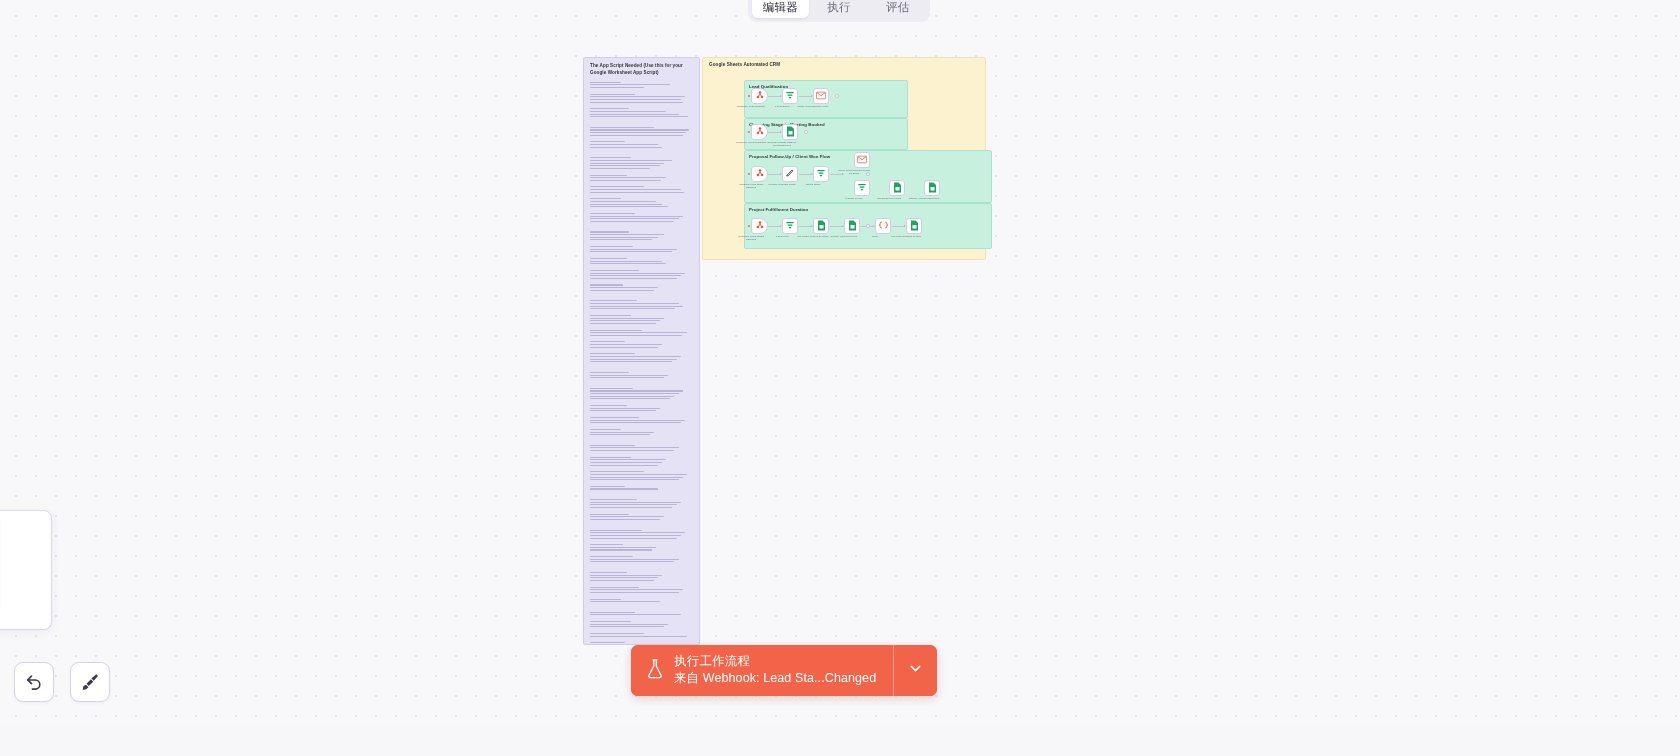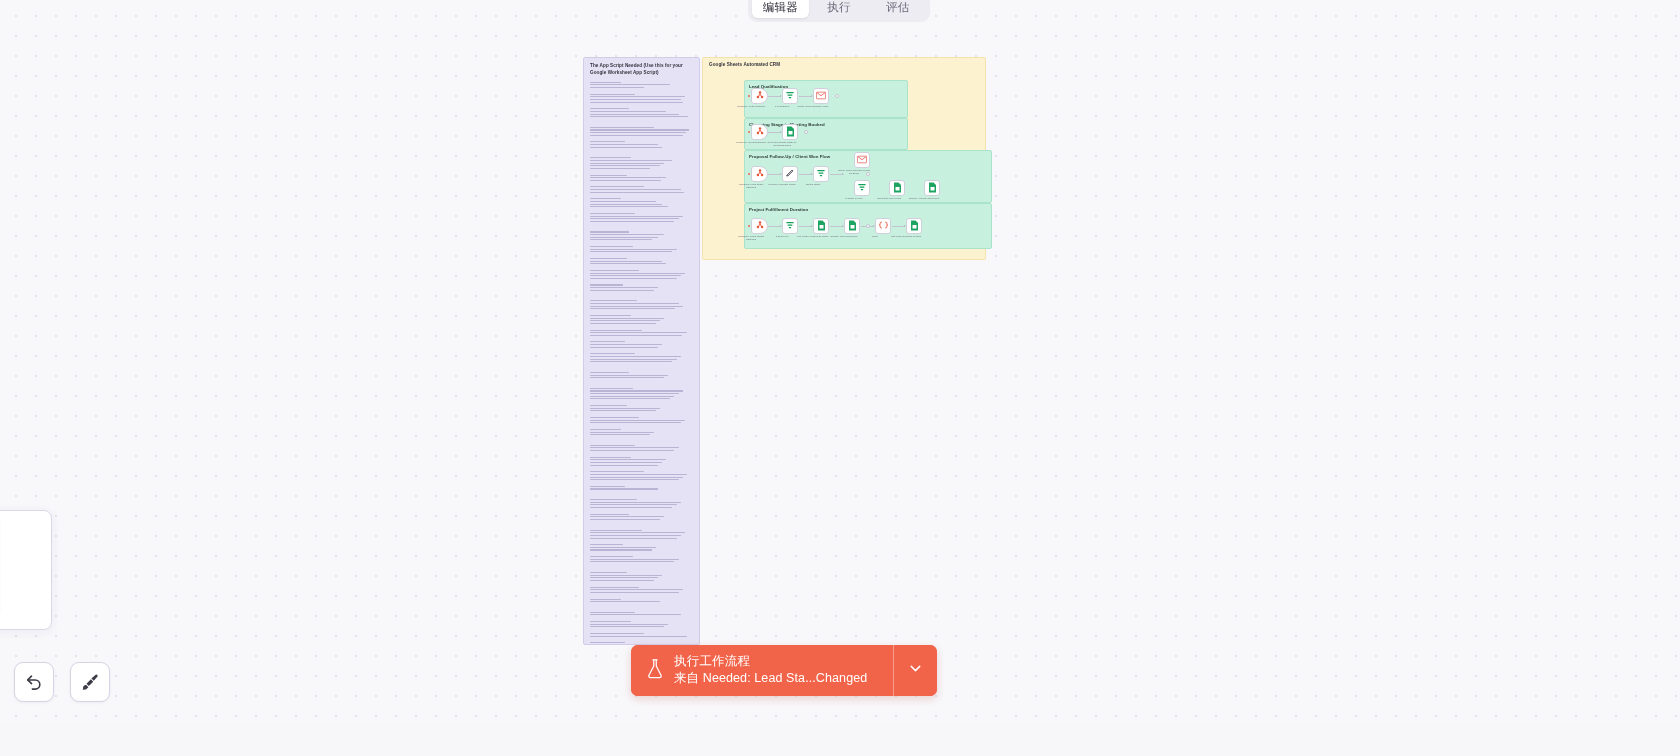--- a/index.html
+++ b/index.html
@@ -692,21 +692,21 @@
   <div id="toast">
     <div id="toast-main">
       <span>
         <svg width="20" height="22" viewBox="0 0 24 26" fill="none" stroke="#ffffff" stroke-width="1.5" stroke-linecap="round" stroke-linejoin="round">
           <path d="M9.5 2h5"></path>
           <path d="M10.5 2v7.5L4.8 20.4A2 2 0 0 0 6.6 23.4h10.8a2 2 0 0 0 1.8-3L13.5 9.5V2"></path>
         </svg>
       </span>
       <div id="toast-texts">
         <div id="toast-title">执行工作流程</div>
-        <div id="toast-sub">来自 Needed: Lead Sta...Changed</div>
+        <div id="toast-sub">来自 Webhook: Lead Sta...Changed</div>
       </div>
     </div>
     <div id="toast-expand">
       <span>
         <svg width="17" height="17" viewBox="0 0 24 24" fill="none" stroke="#ffffff" stroke-width="2" stroke-linecap="round" stroke-linejoin="round">
           <path d="M6 9l6 6 6-6"></path>
         </svg>
       </span>
     </div>
   </div>

